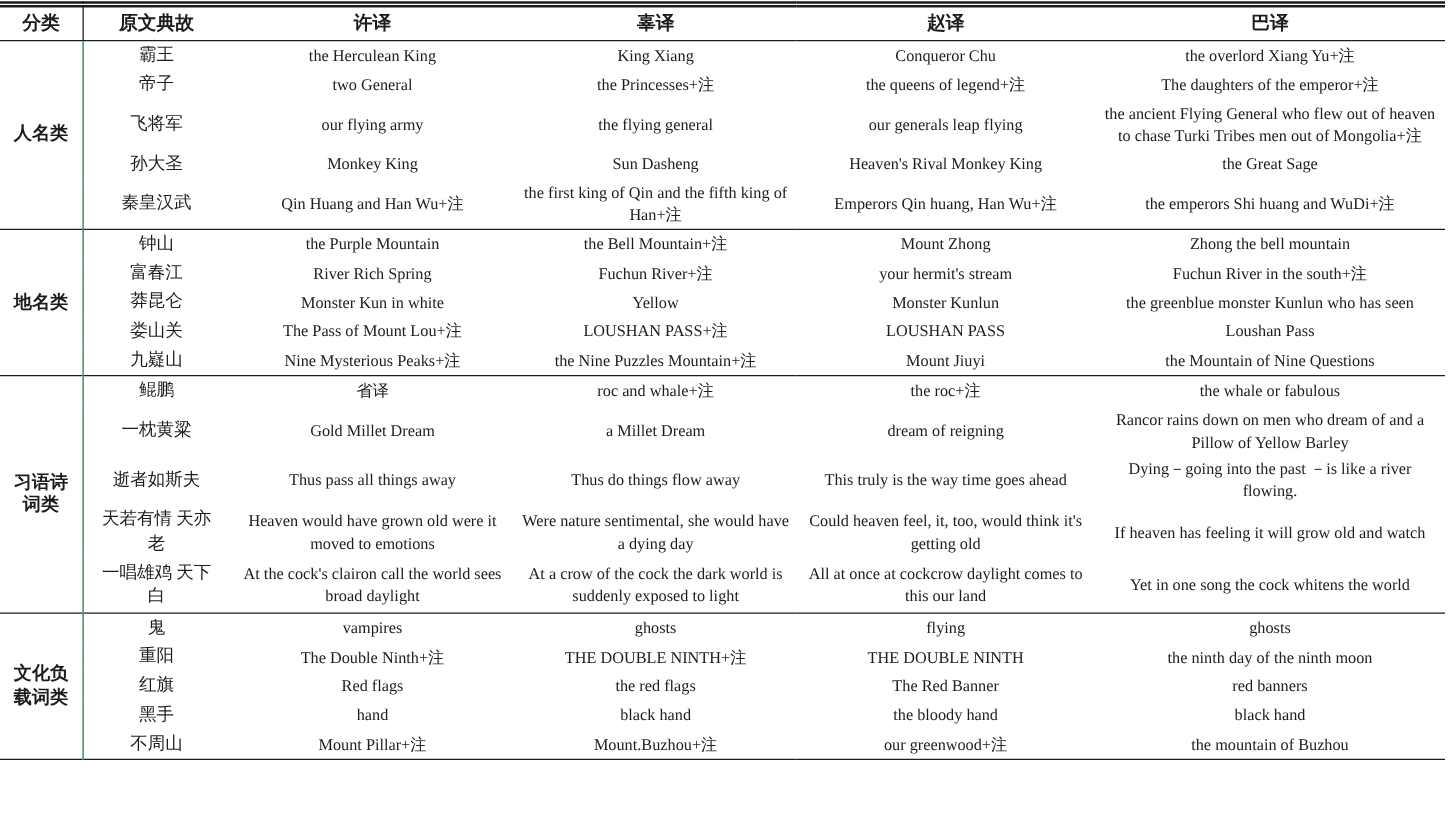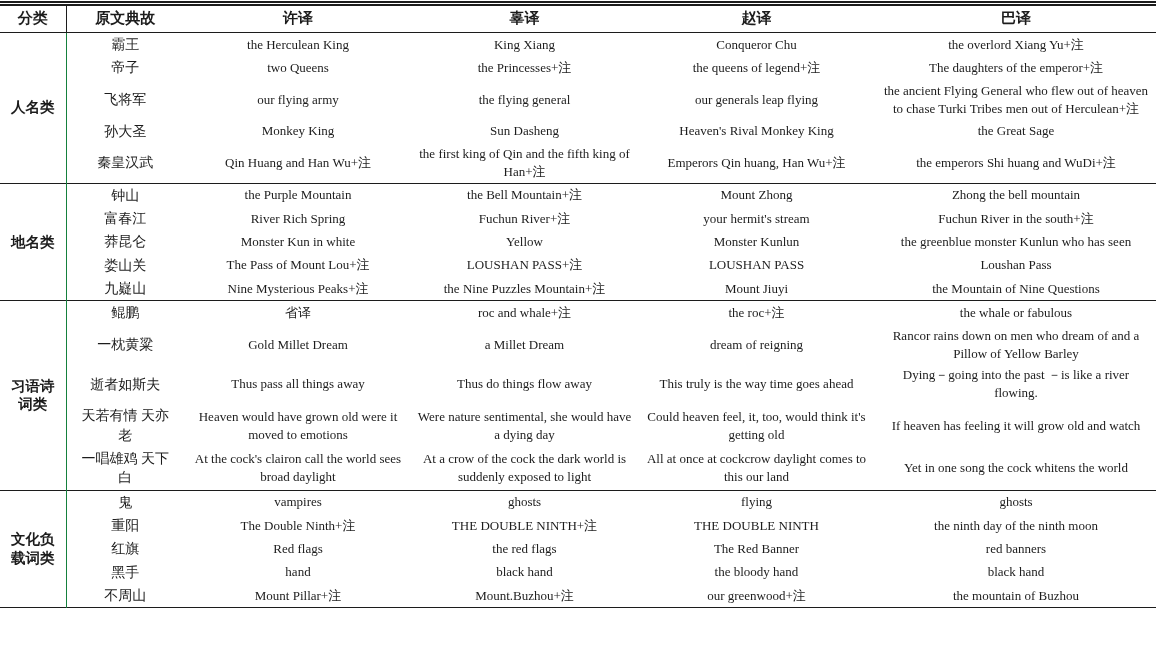--- a/index.html
+++ b/index.html
@@ -78,31 +78,31 @@
         <tr>
           <td rowspan="5" class="cat">人名类</td>
           <td class="src">霸王</td>
           <td class="trans">the Herculean King</td>
           <td class="trans">King Xiang</td>
           <td class="trans">Conqueror Chu</td>
           <td class="trans">the overlord Xiang Yu+注</td>
         </tr>
         <tr>
           <td class="src">帝子</td>
-          <td class="trans">two Queens</td>
+          <td class="trans">two General</td>
           <td class="trans">the Princesses+注</td>
           <td class="trans">the queens of legend+注</td>
           <td class="trans">The daughters of the emperor+注</td>
         </tr>
         <tr>
           <td class="src">飞将军</td>
           <td class="trans">our flying army</td>
           <td class="trans">the flying general</td>
           <td class="trans">our generals leap flying</td>
-          <td class="trans">the ancient Flying General who flew out of heaven to chase Turki Tribes men out of Herculean+注</td>
+          <td class="trans">the ancient Flying General who flew out of heaven to chase Turki Tribes men out of Mongolia+注</td>
         </tr>
         <tr>
           <td class="src">孙大圣</td>
           <td class="trans">Monkey King</td>
           <td class="trans">Sun Dasheng</td>
           <td class="trans">Heaven's Rival Monkey King</td>
           <td class="trans">the Great Sage</td>
         </tr>
         <tr>
           <td class="src">秦皇汉武</td>

